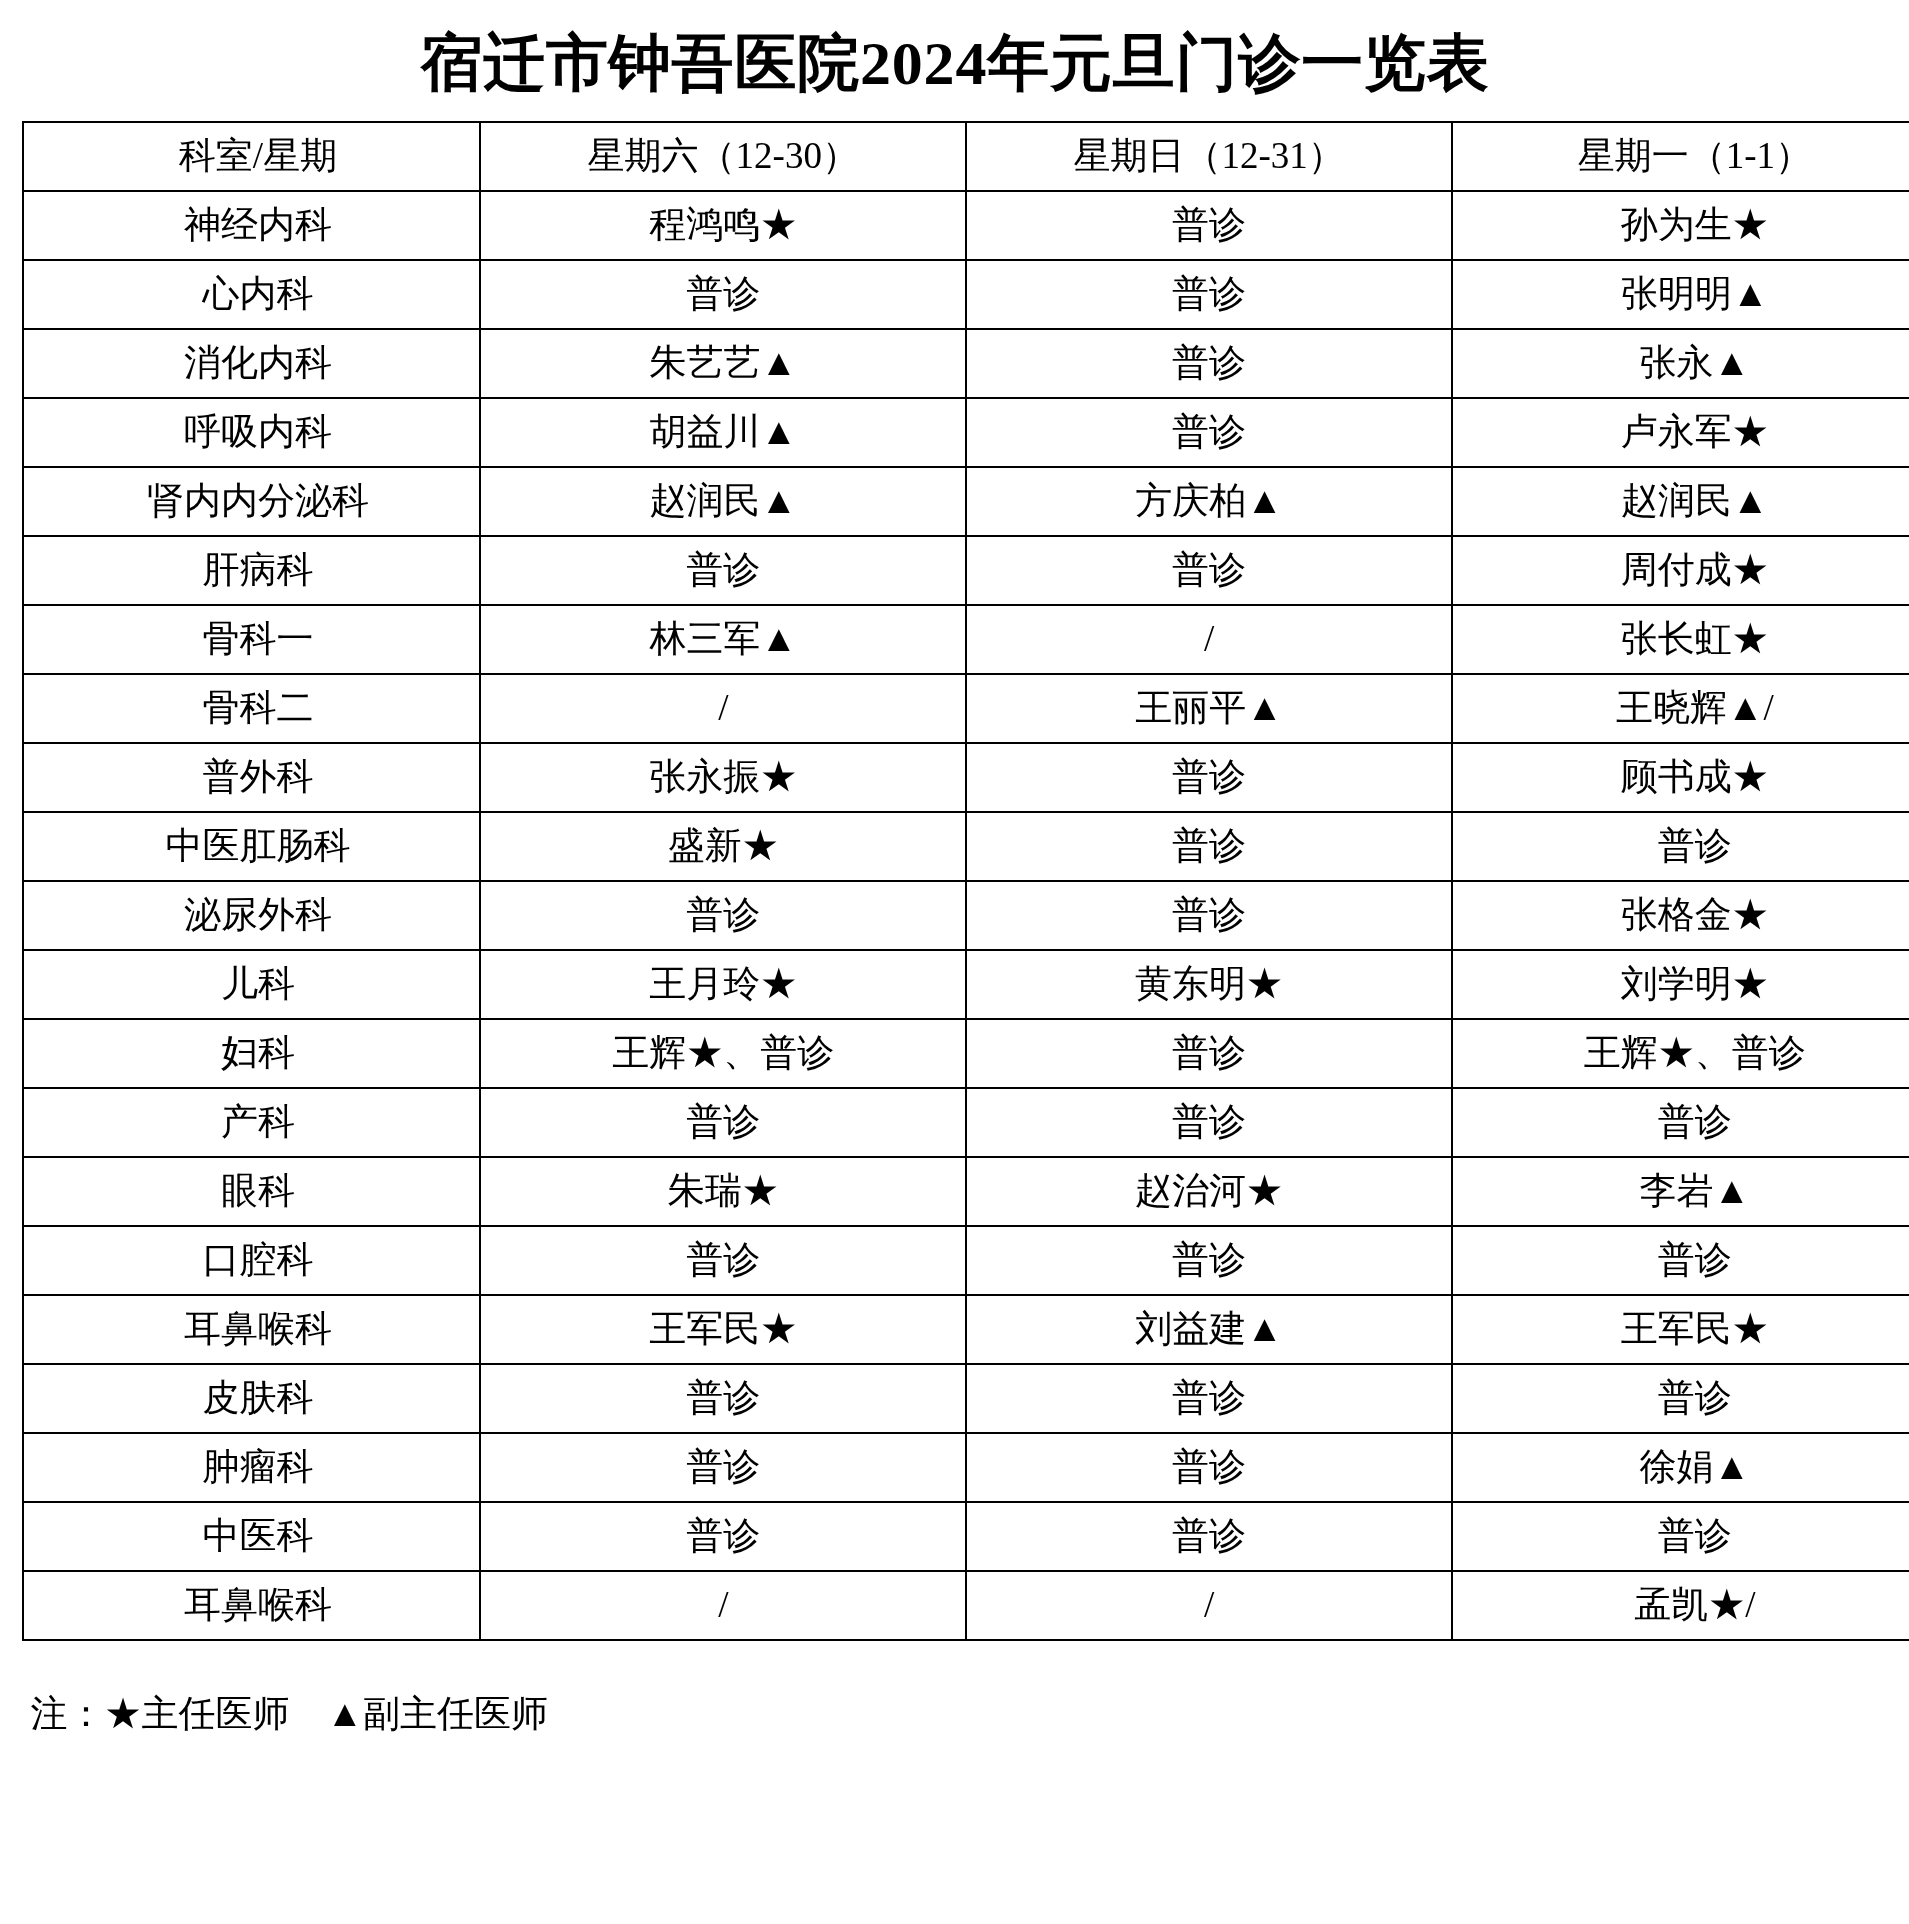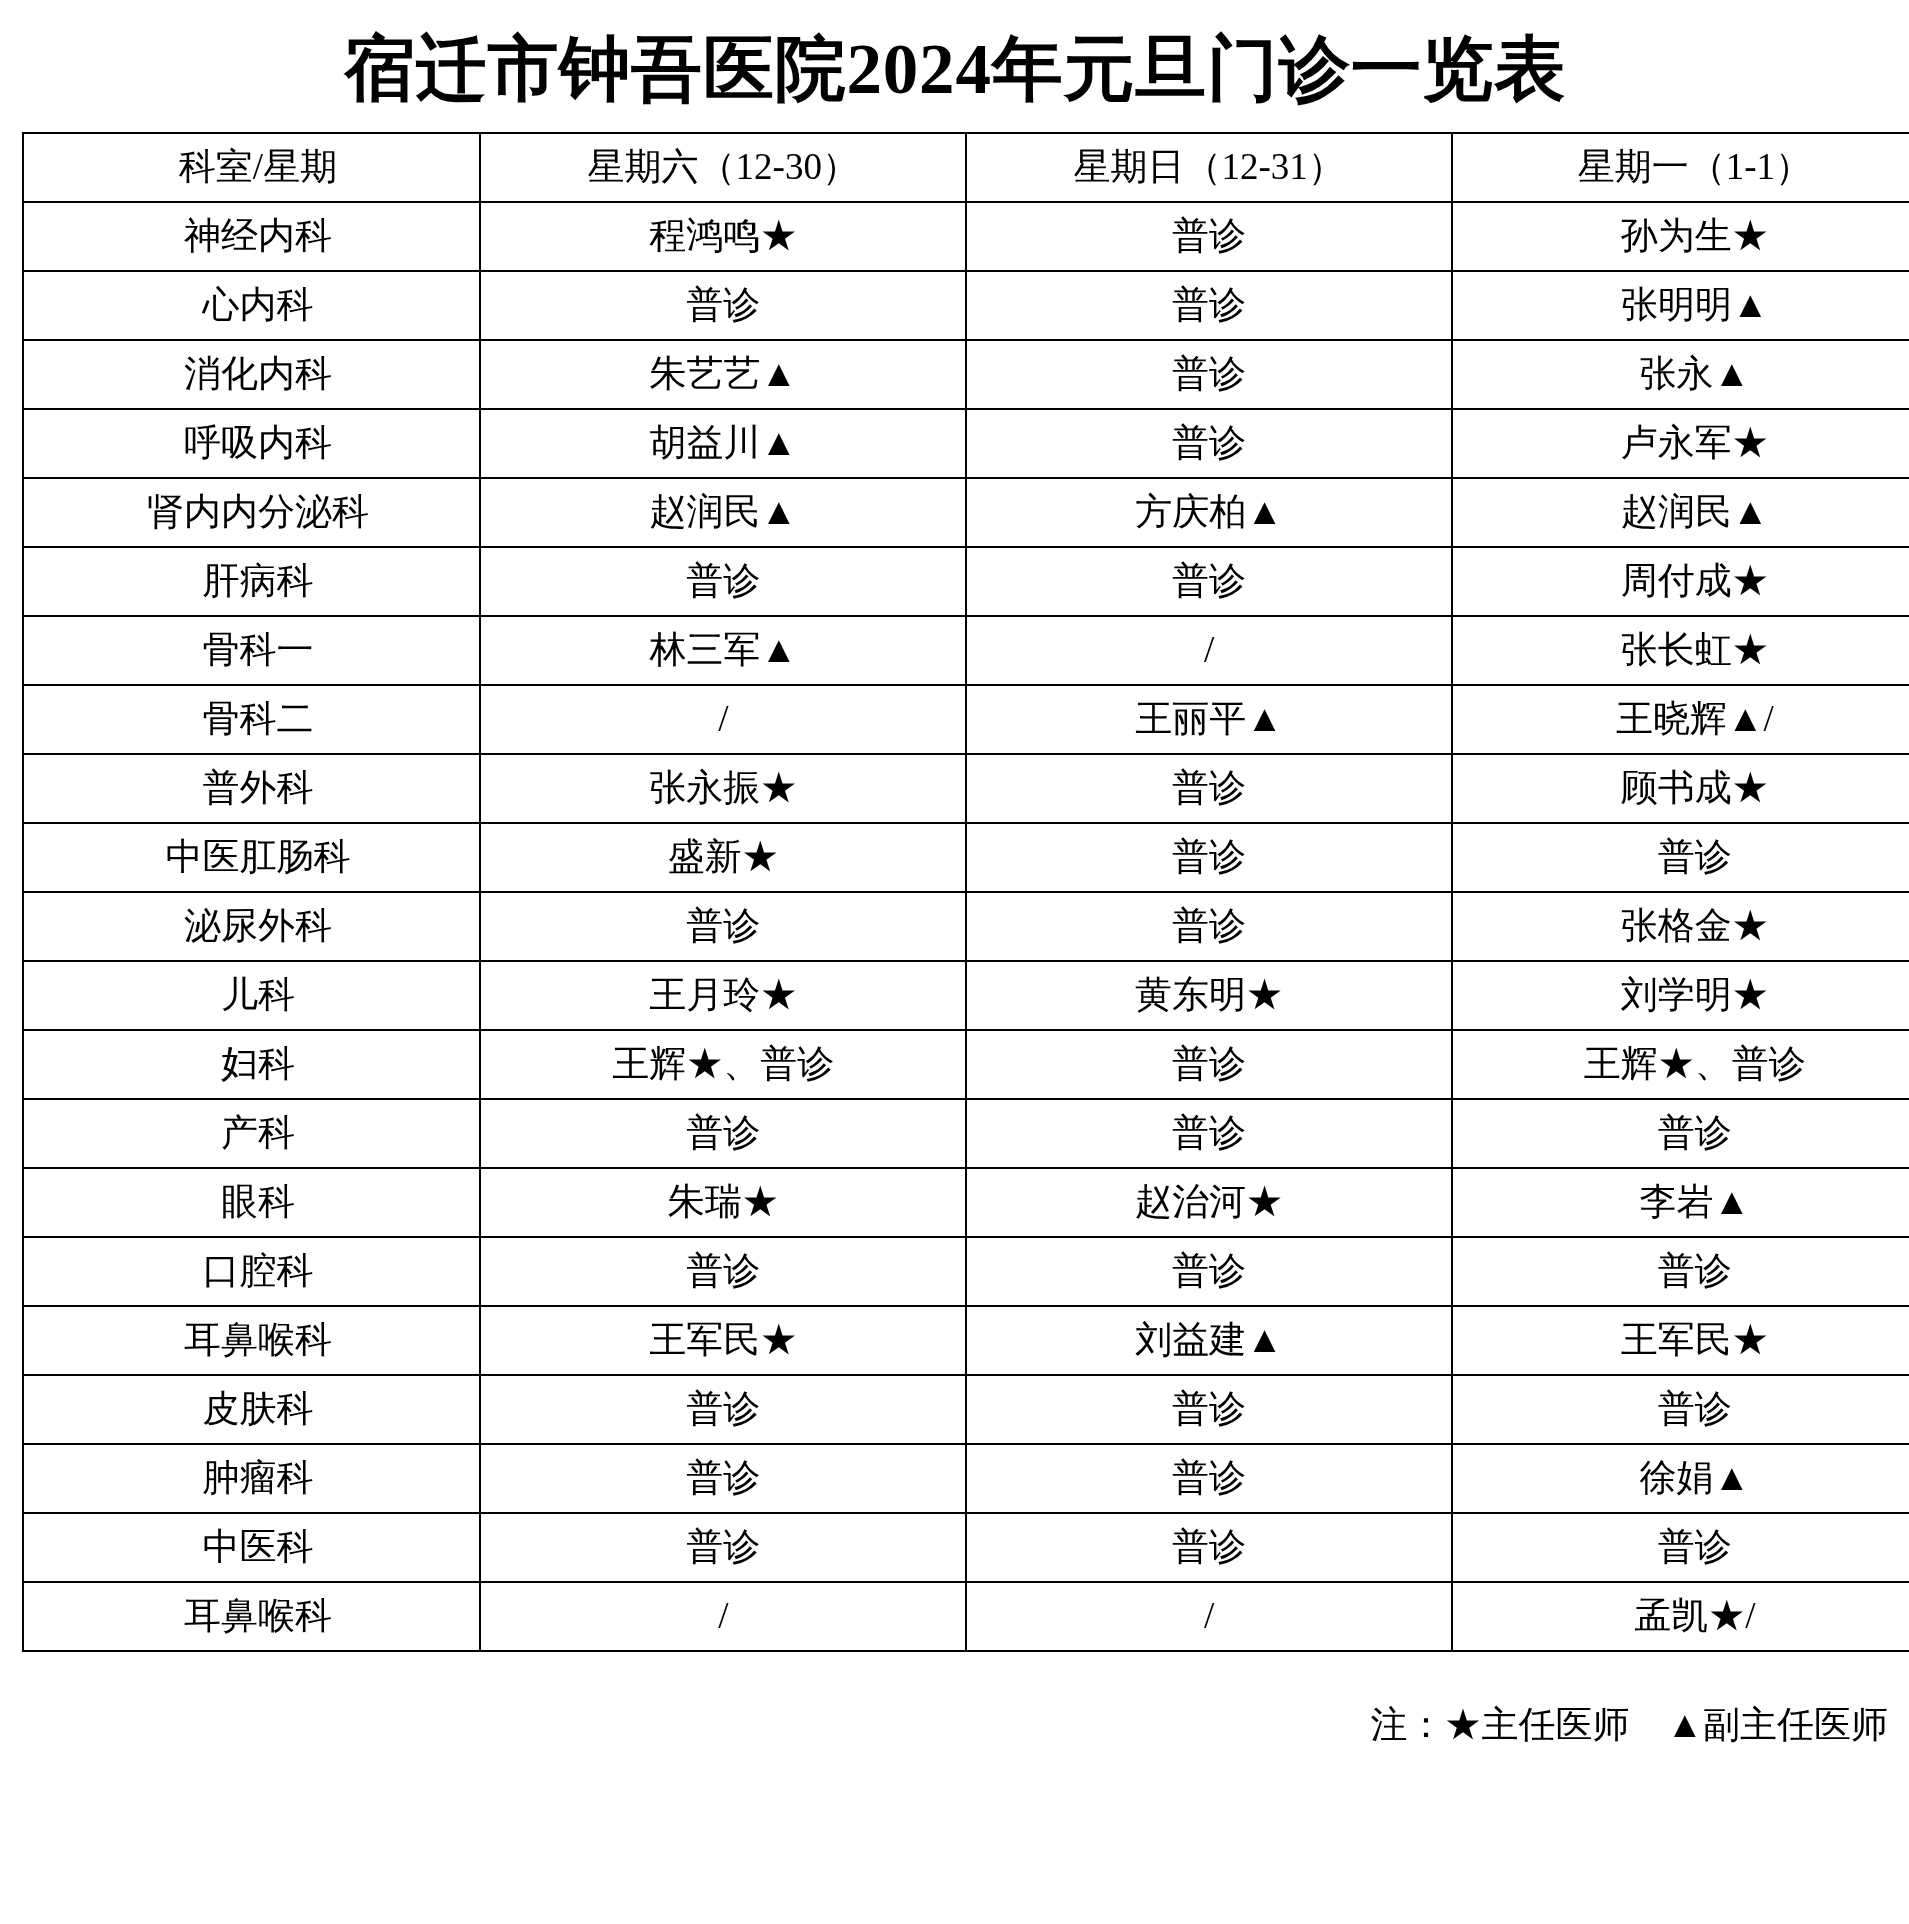--- a/index.html
+++ b/index.html
@@ -16,21 +16,21 @@
   }
   .page {
     width: 1910px;
     height: 1925px;
     box-sizing: border-box;
     padding: 15px 22px 0 22px;
     position: relative;
   }
   .title {
     text-align: center;
-    font-size: 71px;
+    font-size: 62px;
     font-weight: bold;
     letter-spacing: 0.8px;
     line-height: 1.25;
     margin: 10px 0 18.5px 0;
     font-family: "Liberation Serif", "DejaVu Serif", serif;
   }
   table.sched {
     border-collapse: collapse;
     width: 1866px;
     table-layout: fixed;
@@ -51,21 +51,20 @@
   table.sched td.col1 { width: 477px; }
   table.sched td.col2 { width: 477px; }
   table.sched td.col3 { width: 477px; }
   .notes {
     margin: 44px 0 0 8.4px;
     font-size: 37px;
     line-height: 1.55;
   }
   .notes div {
     white-space: nowrap;
-    text-align: right;
   }
 </style>
 </head>
 <body>
 
 <div class="page">
 
   <div class="title">宿迁市钟吾医院2024年元旦门诊一览表</div>
 
   <table class="sched">

